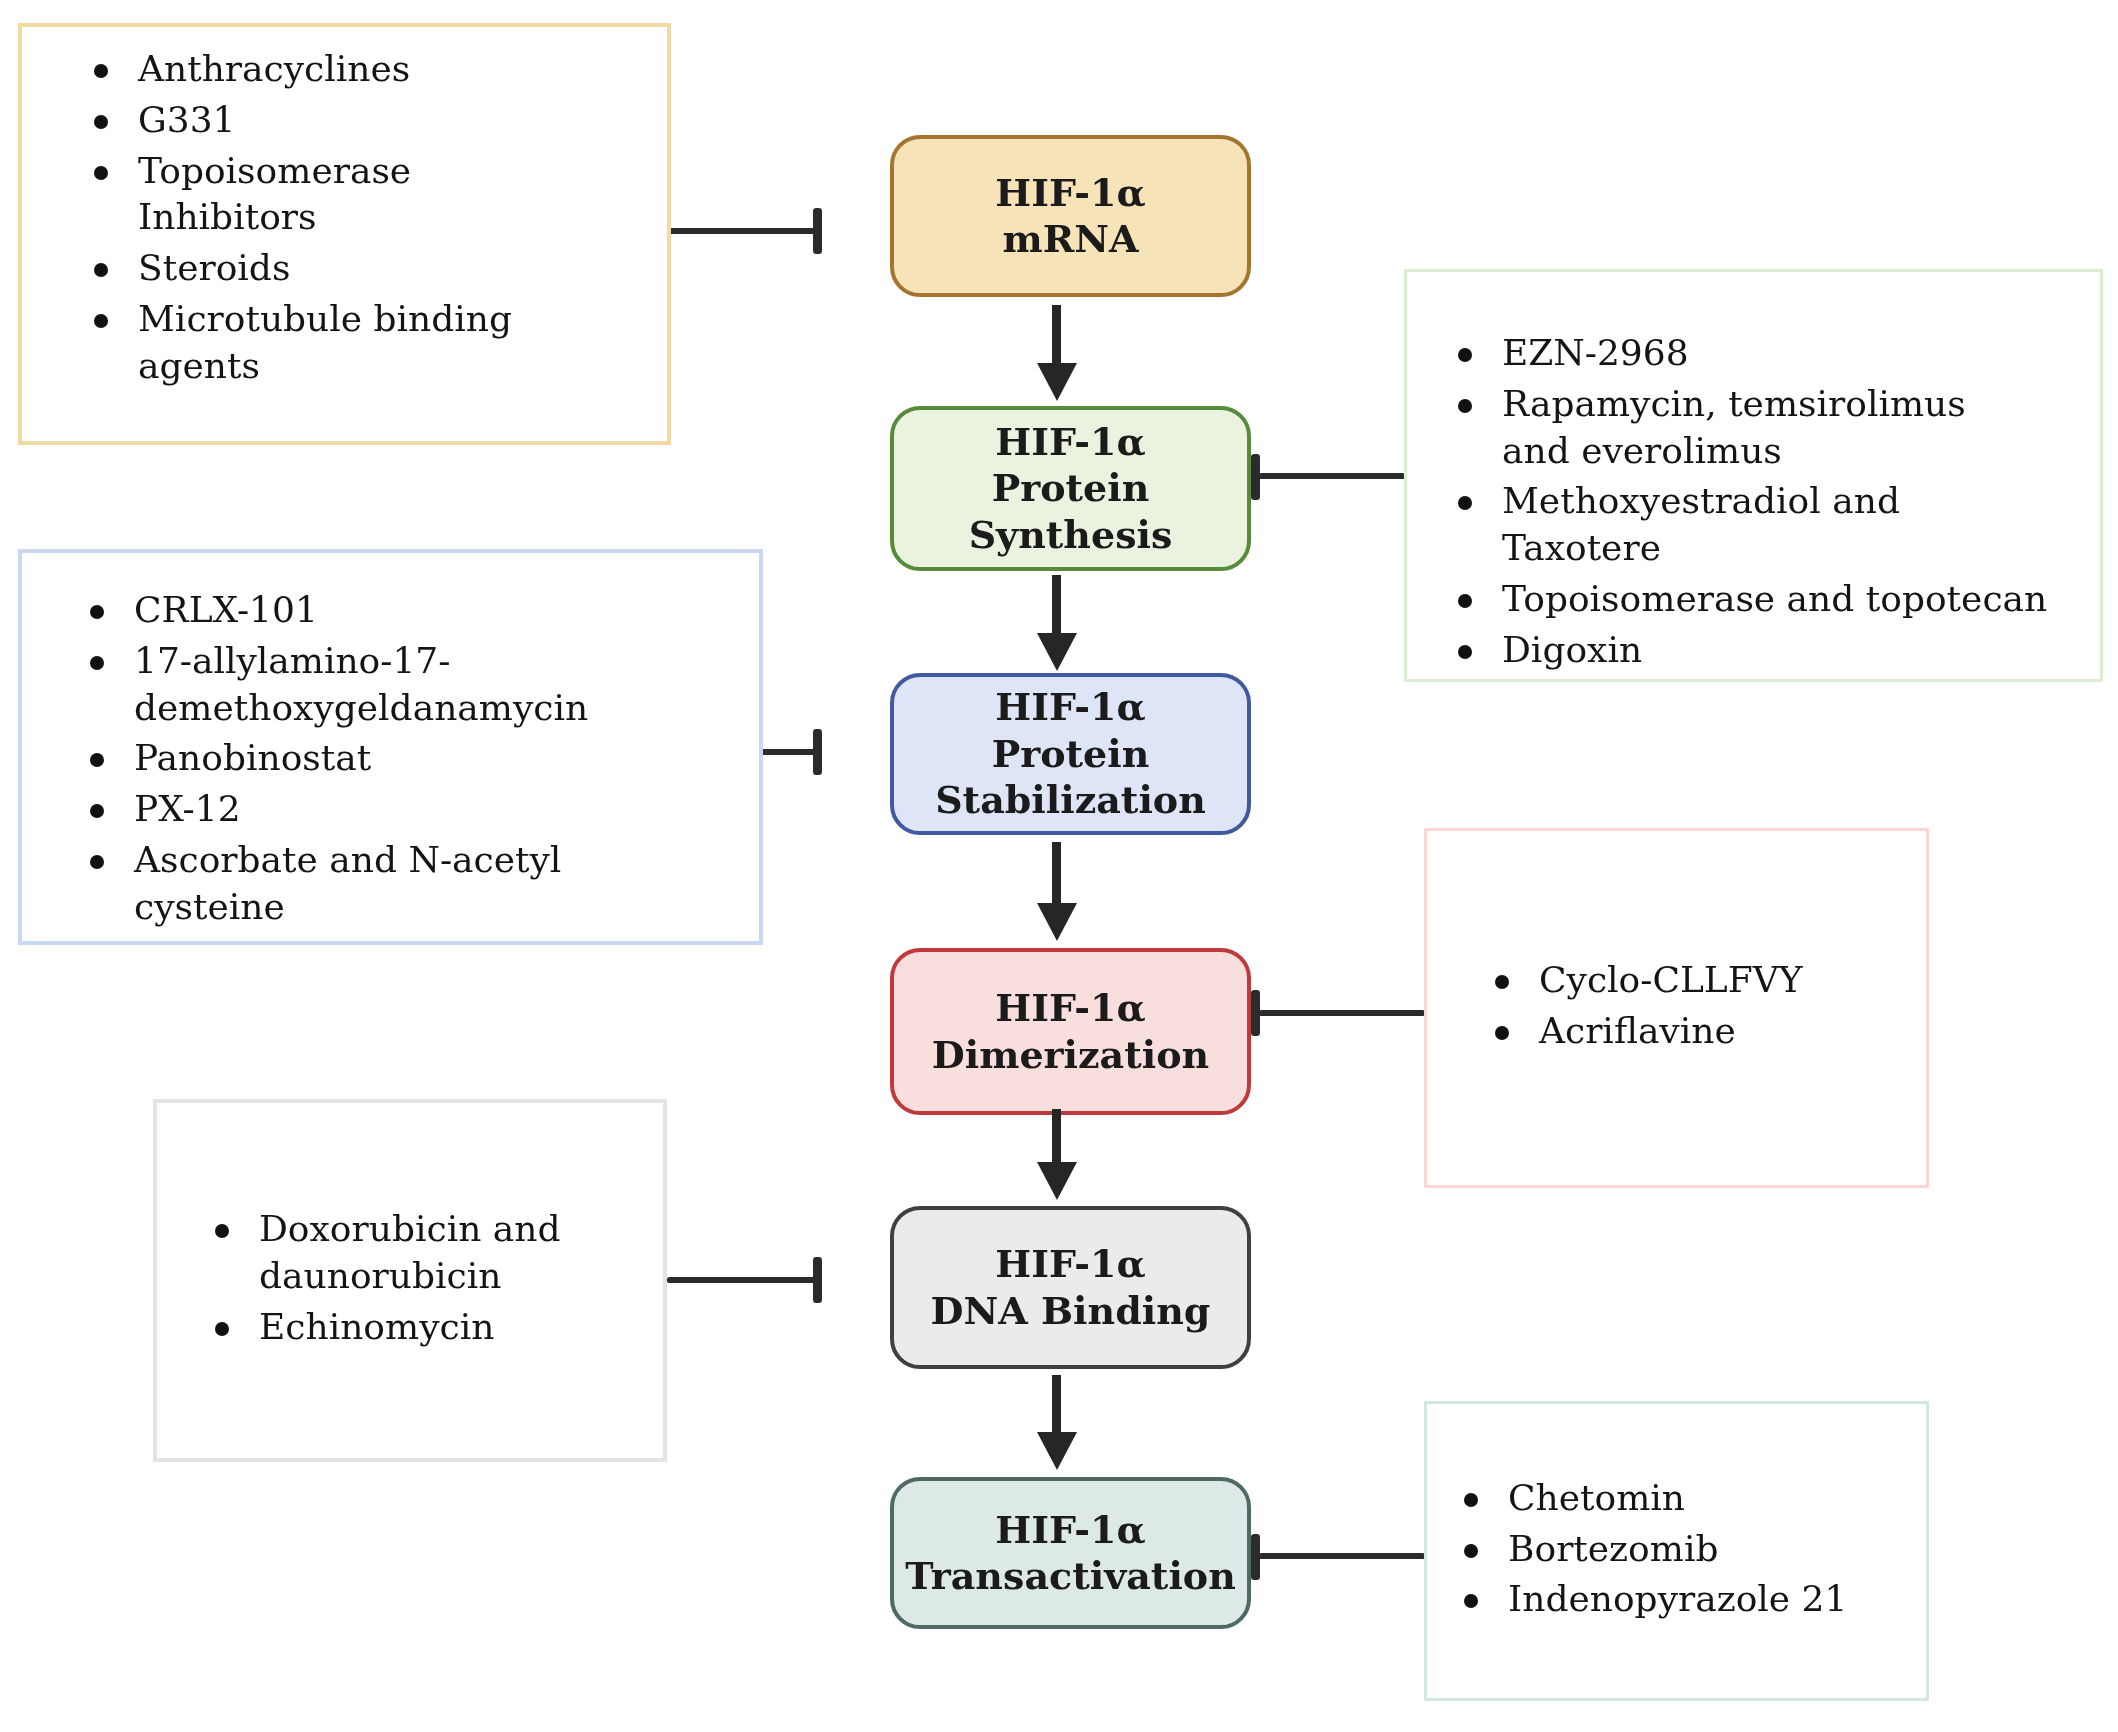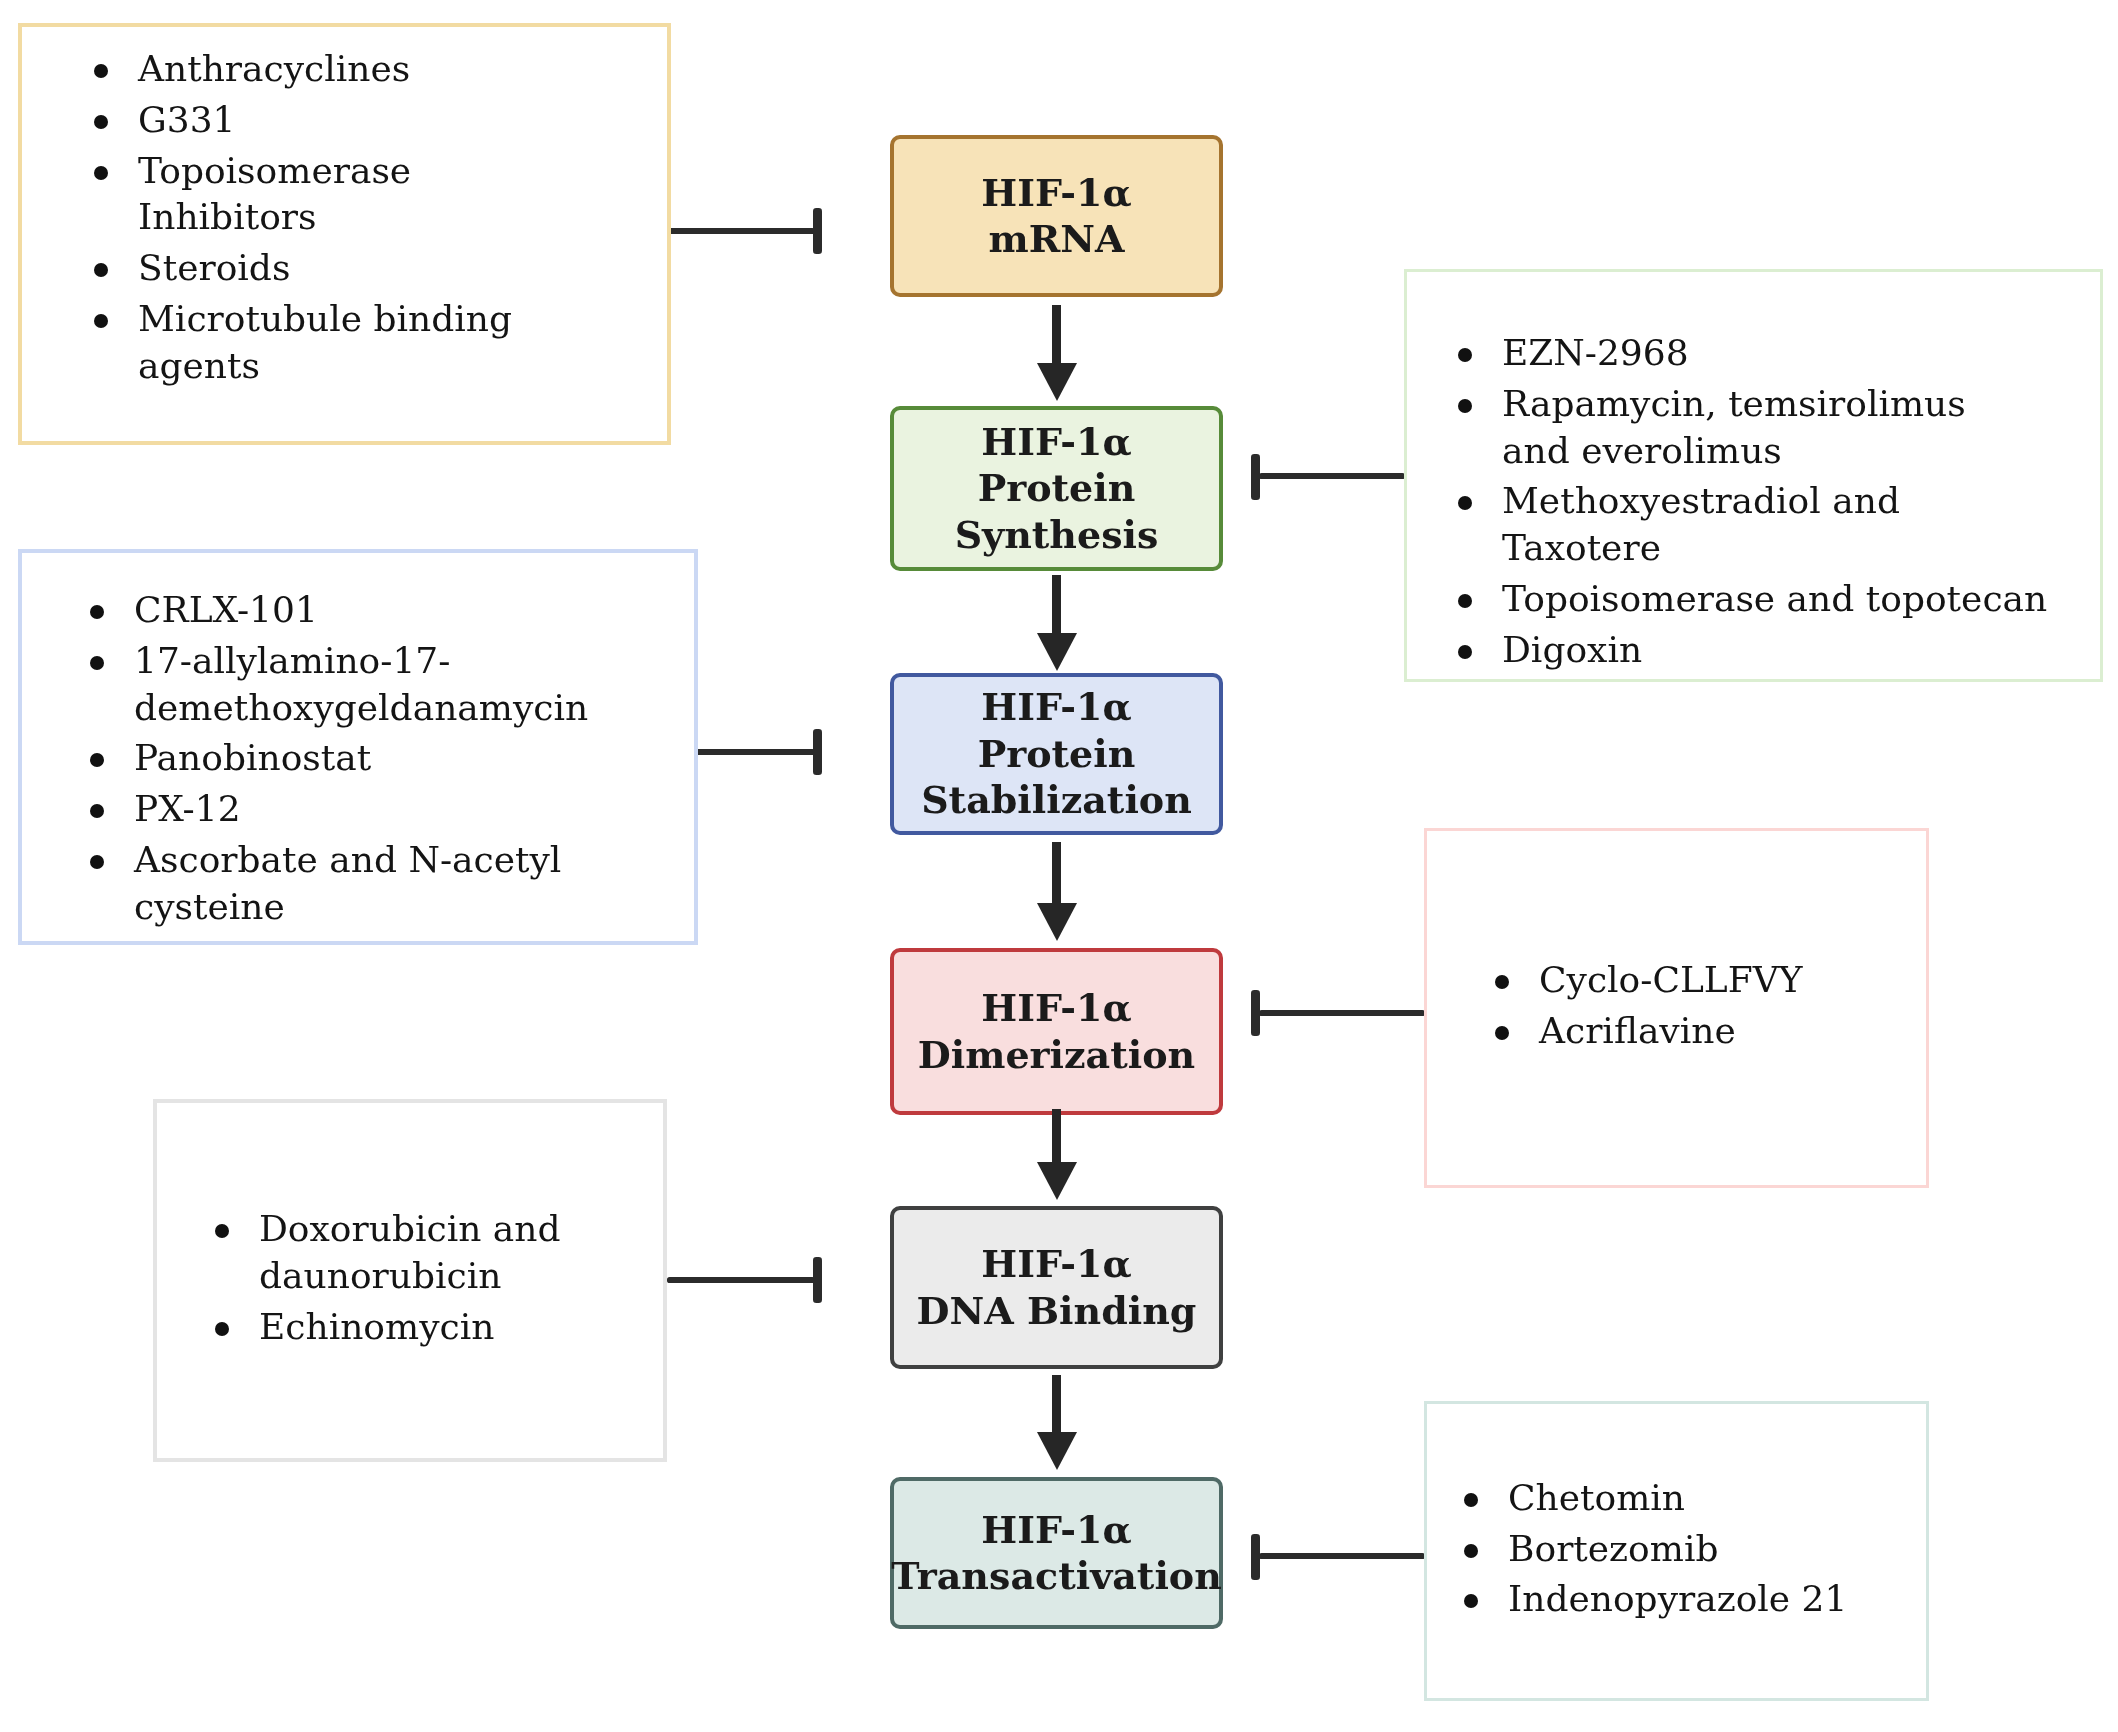--- a/index.html
+++ b/index.html
@@ -9,24 +9,24 @@
     height:1733px;
     background:#ffffff;
     font-family:"DejaVu Serif","Liberation Serif",serif;
     overflow:hidden;
   }
 
   
   .stage{
     position:absolute;
     left:890px;
-    width:333px;
+    width:361px;
     box-sizing:border-box;
     border:4.6px solid #000;
-    border-radius:10px;
+    border-radius:30px;
     display:flex;
     align-items:center;
     justify-content:center;
     text-align:center;
     font-weight:bold;
     font-size:38px;
     line-height:1.22;
     color:#1b1b1b;
     white-space:pre-line;
   }
@@ -60,21 +60,21 @@
     top:18px;
     width:14px;
     height:14px;
     border-radius:50%;
     background:#111;
   }
   .centered{display:flex;flex-direction:column;justify-content:center;}
 
   .l1{left:18px;top:23px;width:653px;height:422px;border:4px solid #f2dba2;}
   .l1 ul{padding:19px 20px 0 63px;}
-  .l2{left:18px;top:549px;width:680px;height:396px;border:4px solid #cbd8f4;}
+  .l2{left:18px;top:549px;width:745px;height:396px;border:4px solid #cbd8f4;}
   .l2 ul{padding:34px 13px 0 59px;}
   .l3{left:153px;top:1099px;width:514px;height:363px;border:4px solid #e4e4e4;}
   .l3 ul{padding:0 13px 0 49px;}
 
   .r1{left:1404px;top:269px;width:699px;height:413px;border:3.3px solid #dbeed1;}
   .r1 ul{padding:58px 13px 0 42px;}
   .r2{left:1424px;top:828px;width:505px;height:360px;border:3.3px solid #fbd6d4;}
   .r2 ul{padding:0 13px 0 59px;}
   .r3{left:1424px;top:1401px;width:505px;height:300px;border:3.3px solid #d3e6e1;}
   .r3 ul{padding:0 13px 0 28px;}

